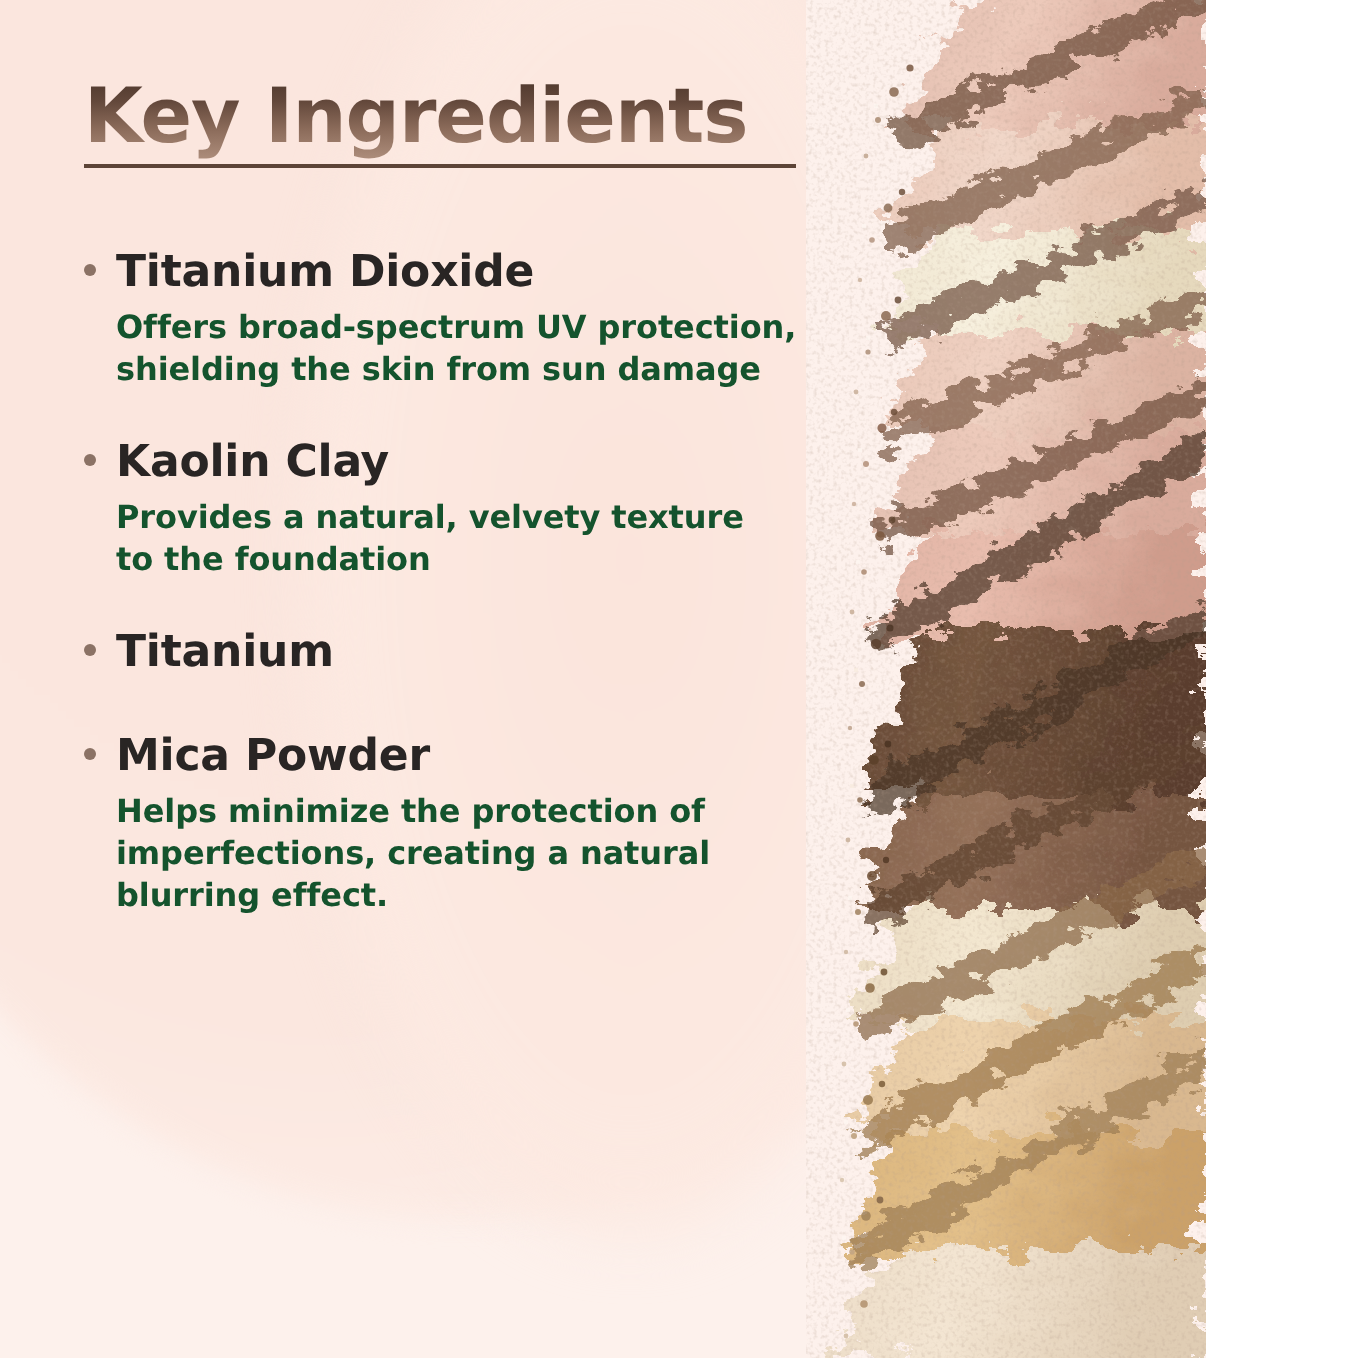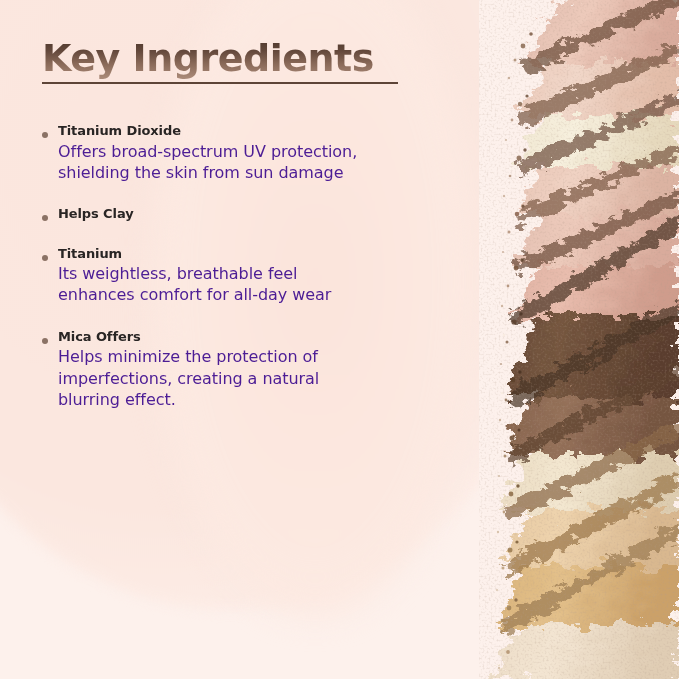--- a/index.html
+++ b/index.html
@@ -8,21 +8,21 @@
   }
   body {
     width: 679px;
     height: 679px;
     overflow: hidden;
     font-family: "Liberation Sans", sans-serif;
   }
 
   #canvas {
     position: relative;
-    width: 679px;
+    width: 603px;
     height: 679px;
     background: #fdf1ec;
     overflow: hidden;
   }
 
   
   .deco-circle {
     position: absolute;
     left: -120px;
     top: -230px;
@@ -100,32 +100,32 @@
     left: 2px;
     top: 10px;
     width: 6px;
     height: 6px;
     border-radius: 50%;
     background: #8b7265;
   }
 
   .item-name {
     font-family: "DejaVu Sans", "Liberation Sans", sans-serif;
-    font-size: 13px;
+    font-size: 22px;
     font-weight: 700;
     color: #292524;
     line-height: 1.35;
     letter-spacing: -0.1px;
     margin: 0 0 1px 0;
   }
   .item-desc {
     font-family: "DejaVu Sans", "Liberation Sans", sans-serif;
     font-size: 16px;
-    font-weight: 400;
-    color: #4c1d95;
+    font-weight: 700;
+    color: #14532d;
     line-height: 1.33;
     letter-spacing: -0.05px;
     margin: 0;
     white-space: pre-line;
   }
 
   
   .powder {
     position: absolute;
     right: 0;
@@ -156,33 +156,33 @@
       <li class="item">
         <span class="bullet"></span>
         <p class="item-name">Titanium Dioxide</p>
         <p class="item-desc">Offers broad-spectrum UV protection,
 shielding the skin from sun damage</p>
       </li>
 
 
       <li class="item">
         <span class="bullet"></span>
-        <p class="item-name">Helps Clay</p>
+        <p class="item-name">Kaolin Clay</p>
+        <p class="item-desc">Provides a natural, velvety texture
+to the foundation</p>
       </li>
 
       <li class="item">
         <span class="bullet"></span>
         <p class="item-name">Titanium</p>
-        <p class="item-desc">Its weightless, breathable feel
-enhances comfort for all-day wear</p>
       </li>
 
       <li class="item">
         <span class="bullet"></span>
-        <p class="item-name">Mica Offers</p>
+        <p class="item-name">Mica Powder</p>
         <p class="item-desc">Helps minimize the protection of
 imperfections, creating a natural
 blurring effect.</p>
       </li>
 
     </ul>
   </div>
 
   <div class="powder">
     <svg width="200" height="679" viewBox="0 0 200 679" xmlns="http://www.w3.org/2000/svg">

